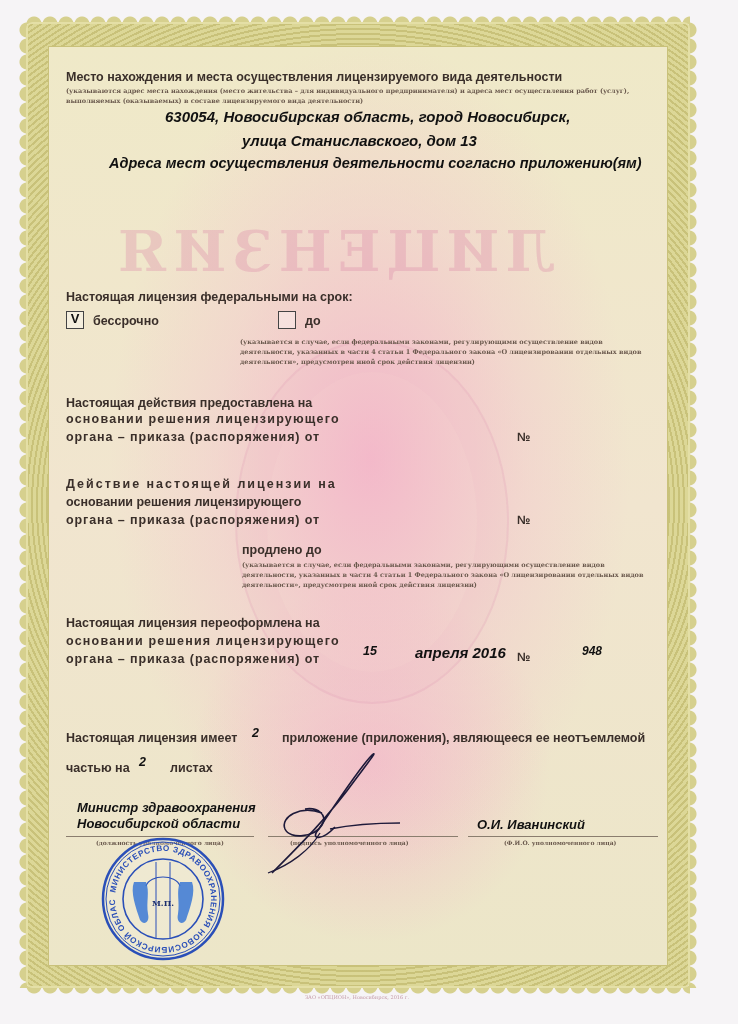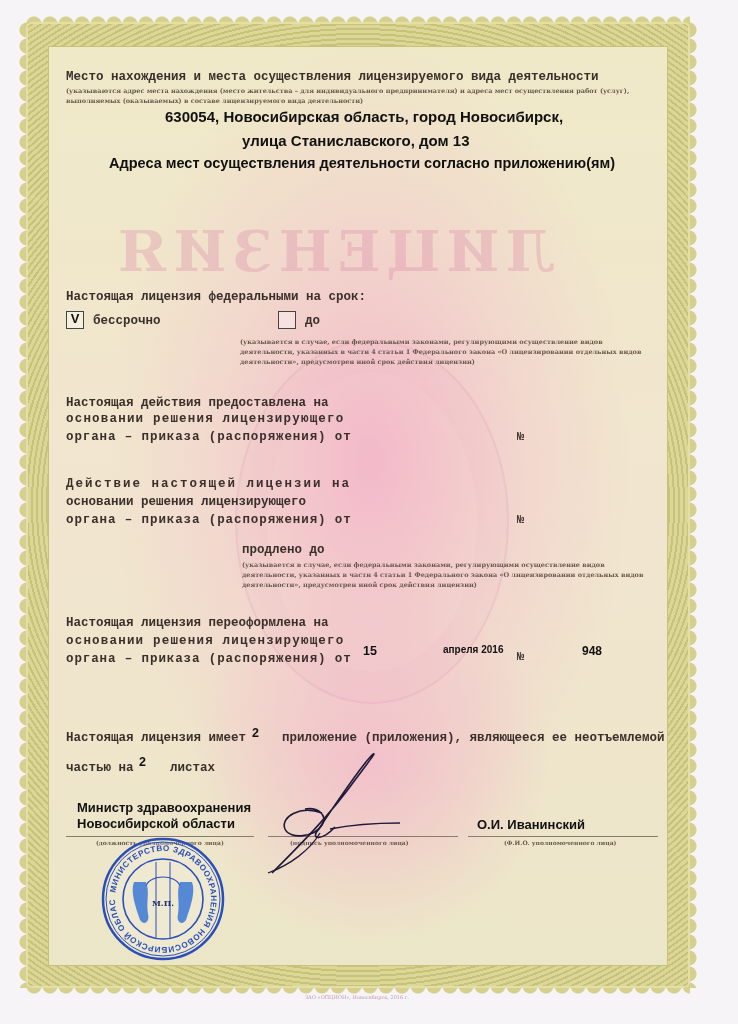--- a/index.html
+++ b/index.html
@@ -43,22 +43,22 @@
     font-family:"DejaVu Serif", serif; font-weight:bold; font-size:56px;
     color:rgba(220,140,170,0.35); letter-spacing:6px; transform:scaleX(-1);
   }
   .ornament {
     position:absolute; left:235px; top:340px; width:270px; height:360px;
     border-radius:50%;
     border:2px solid rgba(225,150,180,0.25);
     box-shadow:0 0 0 30px rgba(230,160,185,0.08) inset;
   }
   .t { position:absolute; color:#3a2f2a; white-space:nowrap; }
-  .serif-b { font-family:Liberation Mono, monospace; font-weight:bold; }
-  .sans-b { font-family:"Liberation Sans", sans-serif; font-weight:bold; color:#111; }
+  .serif-b { font-family:Liberation Sans, sans-serif; font-weight:bold; }
+  .sans-b { font-family:"Liberation Sans", sans-serif; font-weight:bold; color:#111;font-style:italic; }
   .note {
     font-family:"DejaVu Serif", serif; font-size:6.5px; color:#6b5a4e; line-height:10px; white-space:normal;
   }
   .checkbox {
     position:absolute; width:16px; height:16px; border:1px solid #444; background:rgba(255,255,255,0.35);
     font-family:"Liberation Sans", sans-serif; font-weight:bold; font-size:13px; line-height:14px; text-align:center; color:#111;
   }
   .sigline { position:absolute; height:0; border-top:1px solid #8a7d6e; }
   .stamp {
     position:absolute; left:100px; top:836px; width:126px; height:126px;
@@ -103,21 +103,21 @@
 <div class="t serif-b" style="left:66px;top:495px;font-size:12.5px;">основании решения лицензирующего</div>
 <div class="t serif-b" style="left:66px;top:513px;font-size:12.5px;letter-spacing:0.9px;">органа – приказа (распоряжения) от</div>
 <div class="t serif-b" style="left:517px;top:513px;font-size:12px;">№</div>
 <div class="t serif-b" style="left:242px;top:543px;font-size:12.5px;">продлено до</div>
 <div class="t note" style="left:242px;top:560px;width:414px;font-weight:bold;">(указывается в случае, если федеральными законами, регулирующими осуществление видов деятельности, указанных в части 4 статьи 1 Федерального закона «О лицензировании отдельных видов деятельности», предусмотрен иной срок действия лицензии)</div>
 
 <div class="t serif-b" style="left:66px;top:616px;font-size:12.5px;text-align:right;">Настоящая лицензия переоформлена на</div>
 <div class="t serif-b" style="left:66px;top:634px;font-size:12.5px;letter-spacing:1.2px;">основании решения лицензирующего</div>
 <div class="t serif-b" style="left:66px;top:652px;font-size:12.5px;letter-spacing:0.9px;">органа – приказа (распоряжения) от</div>
 <div class="t sans-b" style="left:363px;top:644px;font-size:12.5px;">15</div>
-<div class="t sans-b" style="left:443px;top:644px;font-size:10px;">апреля 2016</div>
+<div class="t sans-b" style="left:415px;top:644px;font-size:15px;">апреля 2016</div>
 <div class="t serif-b" style="left:517px;top:650px;font-size:12px;">№</div>
 <div class="t sans-b" style="left:582px;top:644px;font-size:12px;">948</div>
 
 <div class="t serif-b" style="left:66px;top:731px;font-size:12.5px;">Настоящая лицензия имеет</div>
 <div class="t sans-b" style="left:252px;top:726px;font-size:12.5px;">2</div>
 <div class="t serif-b" style="left:282px;top:731px;font-size:12.5px;">приложение (приложения), являющееся ее неотъемлемой</div>
 <div class="t serif-b" style="left:66px;top:761px;font-size:12.5px;">частью на</div>
 <div class="t sans-b" style="left:139px;top:755px;font-size:12.5px;">2</div>
 <div class="t serif-b" style="left:170px;top:761px;font-size:12.5px;">листах</div>
 

